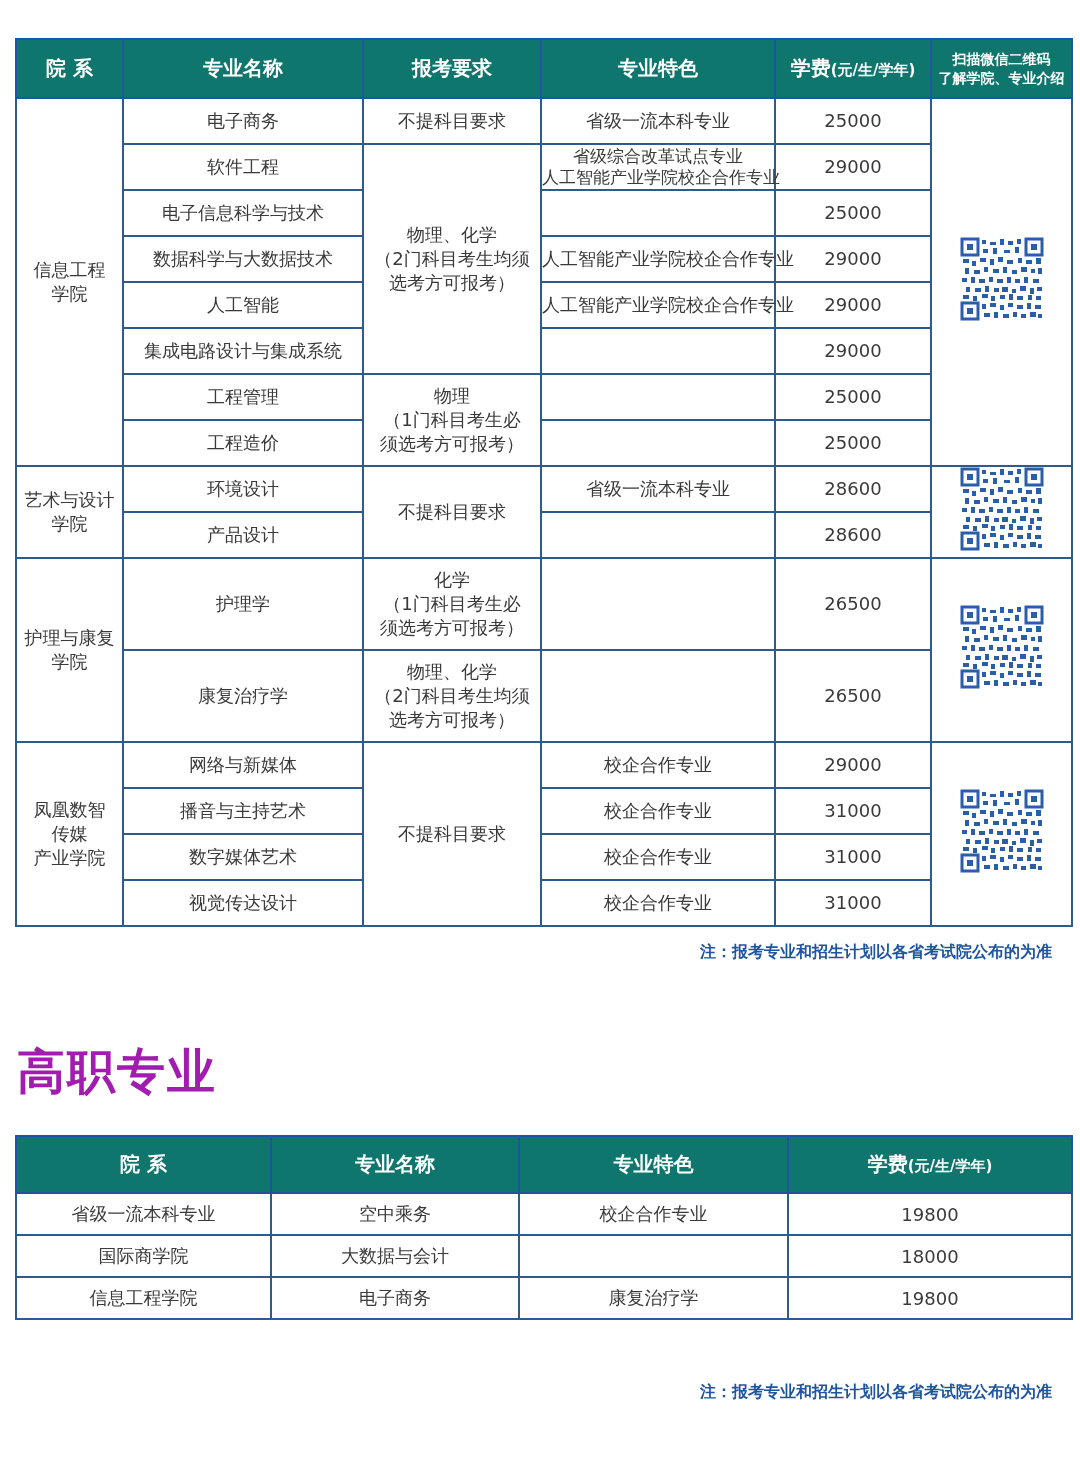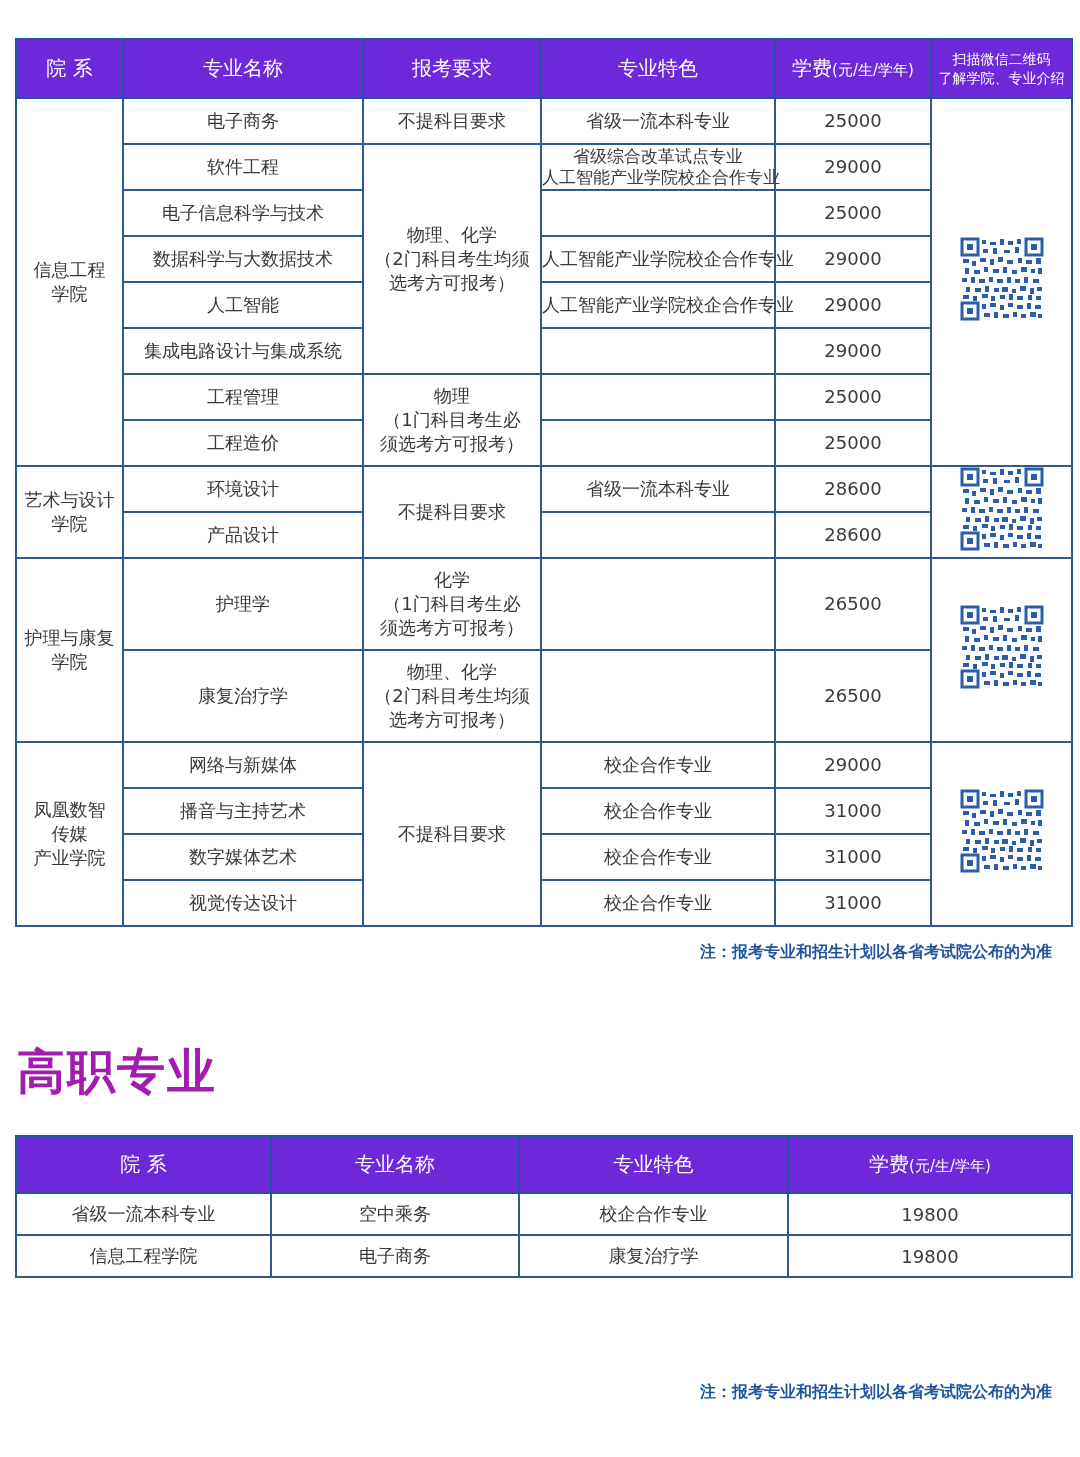--- a/index.html
+++ b/index.html
@@ -1,19 +1,19 @@
 <!DOCTYPE html>
 <html><head>
 <meta charset="utf-8">
 <style>
   html, body { margin:0; padding:0; background:#ffffff; }
   body { width:1080px; height:1457px; position:relative; font-family:"DejaVu Sans","Liberation Sans",sans-serif; color:#3a3a3a; overflow:hidden; }
   table { border-collapse:collapse; position:absolute; table-layout:fixed; }
   td, th { border:2px solid #2f5a8c; text-align:center; vertical-align:middle; padding:0; font-weight:normal; }
-  th { background:#6d28d9; color:#ffffff; font-weight:normal; border-color:#1f54a0; }
+  th { background:#0f766e; color:#ffffff; font-weight:bold; border-color:#1f54a0; }
   .t1 { left:15px; top:38px; width:1056px; }
   .t1 th { height:57px; font-size:20px; }
   .t1 td { height:44px; font-size:18px; line-height:24px; }
   .small-line { font-size:17px; line-height:21px; white-space:nowrap; }
   .qr-head { font-size:14px !important; line-height:19px; }
   .fee-unit { font-size:15px; }
   .note { position:absolute; right:28px; color:#1f54a0; font-weight:bold; font-size:16px; }
   .section-title { position:absolute; left:17px; top:1040px; font-size:48px; font-weight:bold; color:#a21caf; letter-spacing:2px; }
   .t2 { left:15px; top:1135px; width:1056px; }
   .t2 th { height:55px; font-size:20px; }
@@ -294,20 +294,26 @@
     </tr>
   </thead>
   <tbody>
     <tr>
       <td>省级一流本科专业</td>
       <td>空中乘务</td>
       <td>校企合作专业</td>
       <td>19800</td>
     </tr>
     <tr>
+      <td>国际商学院</td>
+      <td>大数据与会计</td>
+      <td></td>
+      <td>18000</td>
+    </tr>
+    <tr>
       <td>信息工程学院</td>
       <td>电子商务</td>
       <td>康复治疗学</td>
       <td>19800</td>
     </tr>
   </tbody>
 </table>
 
 <div class="note" style="top:1382px">注：报考专业和招生计划以各省考试院公布的为准</div>
 

